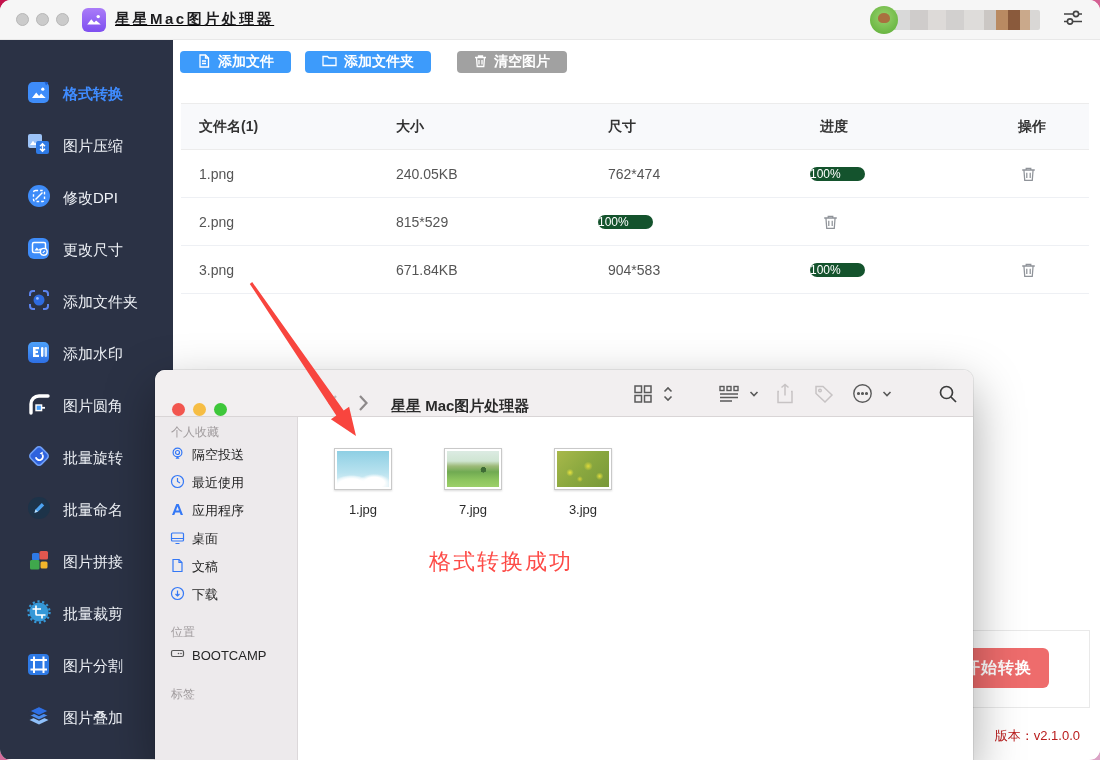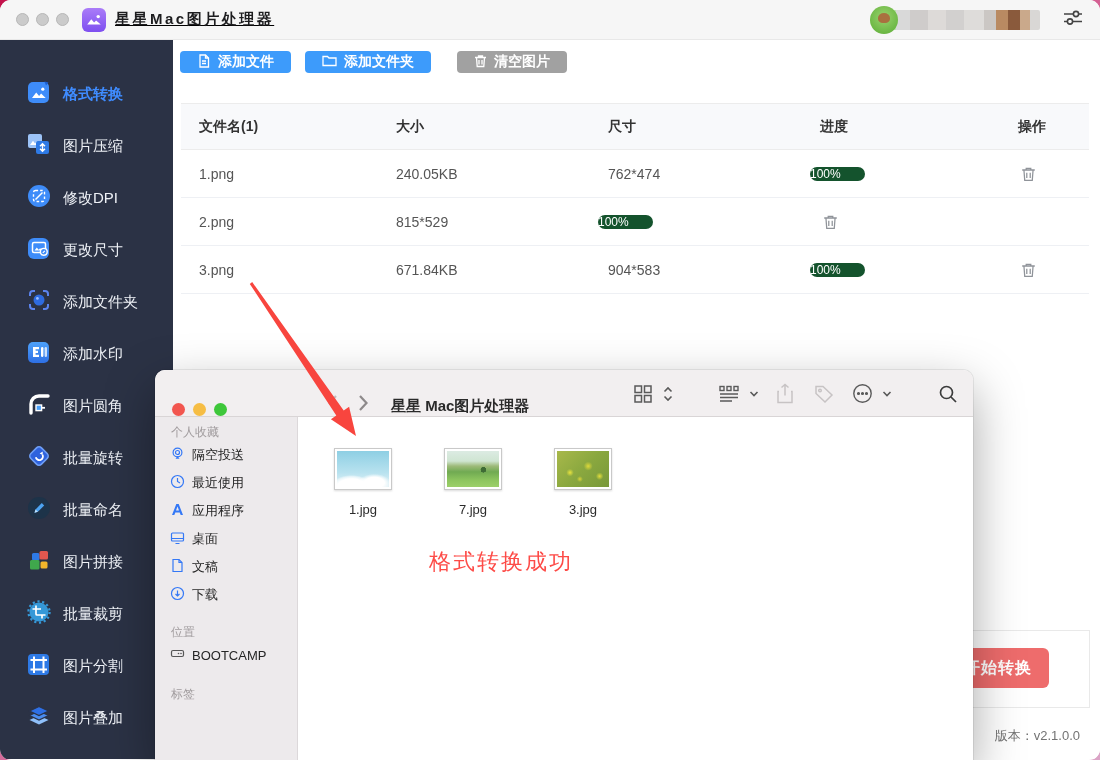--- a/index.html
+++ b/index.html
@@ -38,21 +38,21 @@
 
   .table { position:absolute; left:8px; right:11px; top:63px; }
   .trow { display:grid; grid-template-columns:197px 212px 212px 198px 1fr; align-items:center; padding-left:18px; }
   .thead { height:47px; background:#f8f9fb; border-top:1px solid #ececec; border-bottom:1px solid #ececec; font-weight:700; font-size:14px; color:#333; }
   .tdata { height:48px; border-bottom:1px solid #eef0f4; font-size:14px; color:#555; background:#fff; }
   .pbar { margin-left:-10px; width:187px; height:17px; border-radius:9px; background:#14532d; color:#fff; font-size:12px; text-align:center; line-height:17px; padding-right:24px; }
   .rowdel { background:none; border:none; cursor:pointer; padding:0; margin-left:3px; display:flex; }
 
   .action-panel { position:absolute; left:240px; right:10px; top:590px; height:78px; border:1px solid #e9e9e9; background:#fff; }
   .start-btn { position:absolute; right:40px; top:17px; height:40px; min-width:102px; border:none; border-radius:6px; background:#ee6c6c; color:#fff; font-size:16px; font-weight:700; letter-spacing:1px; cursor:pointer; font-family:inherit; }
-  .version { position:absolute; right:20px; bottom:14px; font-size:13px; color:#737373; }
+  .version { position:absolute; right:20px; bottom:14px; font-size:13px; color:#b91c1c; }
 
   
   .finder { position:absolute; left:155px; top:370px; width:818px; height:390px; border-radius:10px 10px 0 0; overflow:hidden; background:#fff; z-index:10; box-shadow:0 18px 50px rgba(0,0,0,.35), 0 0 0 1px rgba(0,0,0,.07); }
   .f-toolbar { height:47px; background:#f2eff0; border-bottom:1px solid #d9d5d6; position:relative; display:flex; align-items:flex-end; }
   .f-lights { display:flex; gap:8px; margin-left:17px; }
   .f-light { width:13px; height:13px; border-radius:50%; }
   .f-red { background:#f2564f; } .f-yellow { background:#f6bd44; } .f-green { background:#3ec73a; }
   .f-nav { display:flex; gap:20px; margin-left:100px; align-items:center; }
   .f-title { margin-left:22px; font-size:15px; font-weight:700; color:#2a2a2a; }
   .f-tool { position:absolute; top:0; height:47px; display:flex; align-items:center; gap:4px; }

